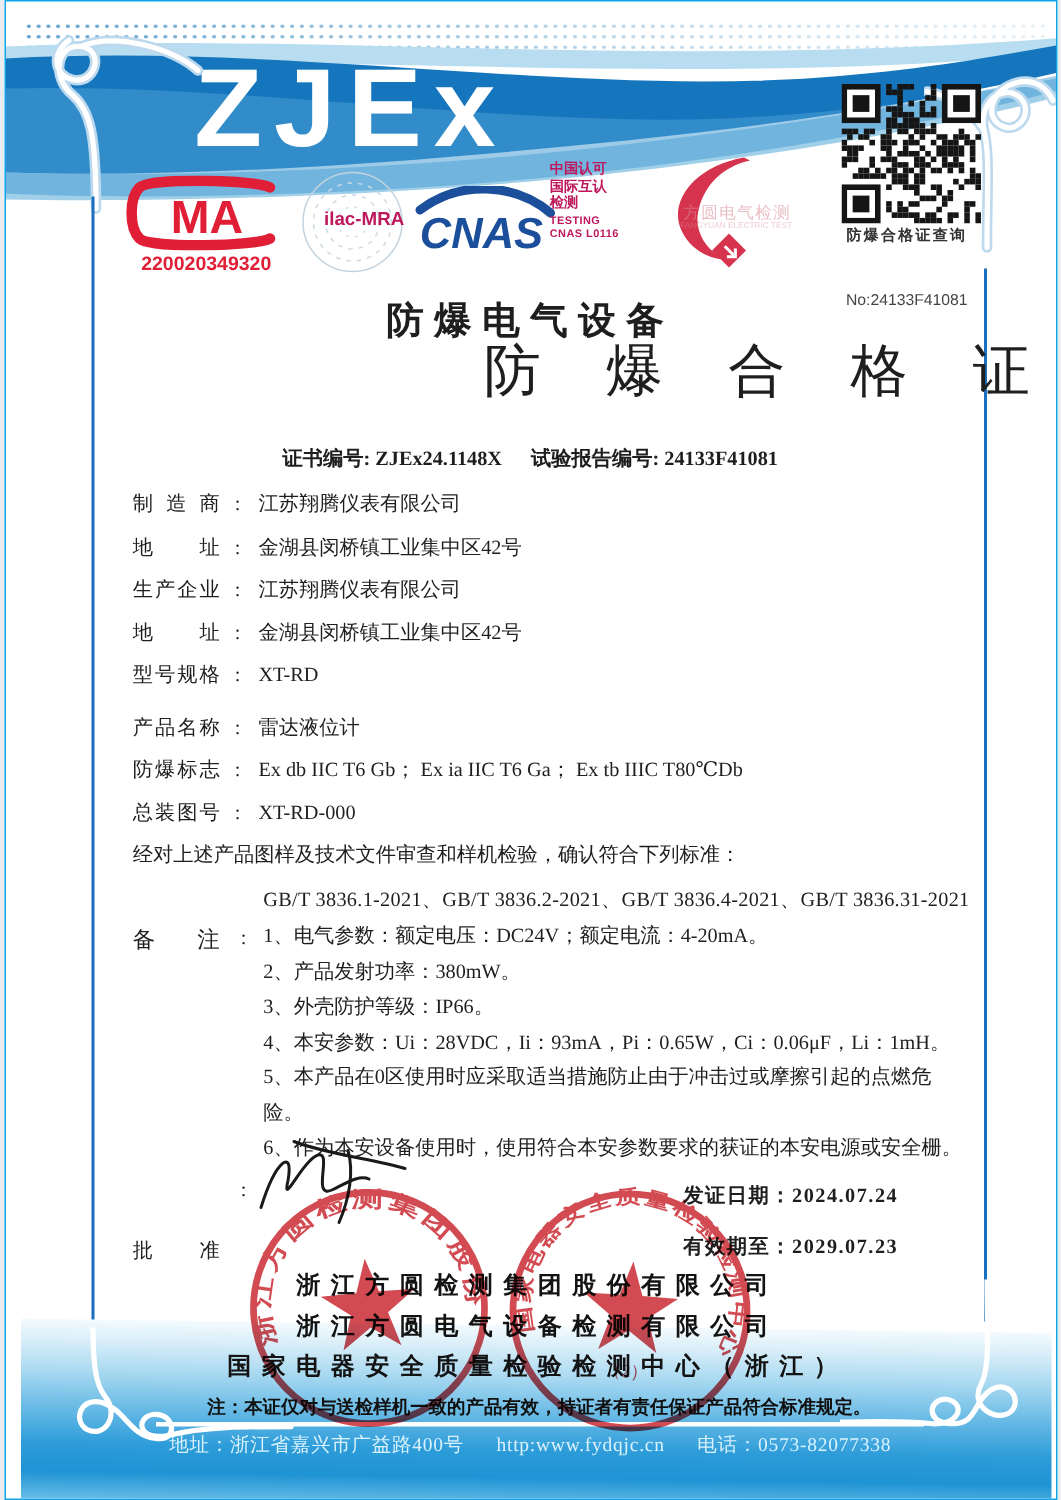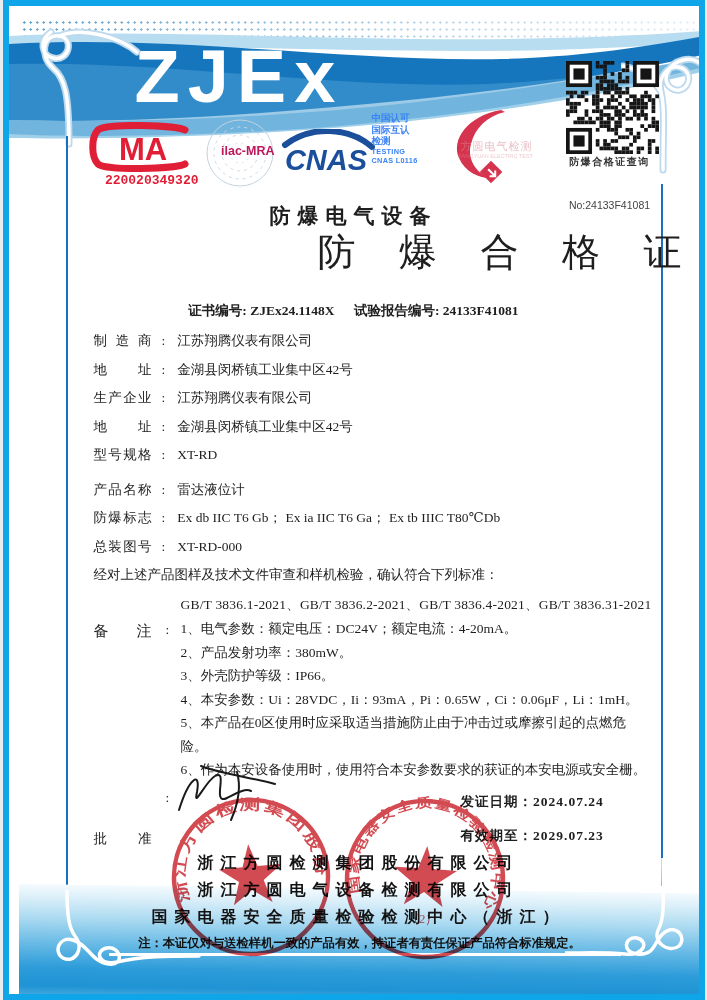--- a/index.html
+++ b/index.html
@@ -1,44 +1,44 @@
 <!DOCTYPE html>
 <html><head>
 <meta charset="utf-8">
 <style>
   html,body{margin:0;padding:0;background:#e9edf0;}
   .page{position:relative;width:702px;height:1000px;background:#fff;overflow:hidden;
         font-family:"Liberation Serif","DejaVu Serif",serif;color:#1e1e1e;
-        border:6px solid #0ea5e9;box-sizing:border-box;margin:0 auto;}
+        border:1px solid #0ea5e9;box-sizing:border-box;margin:0 auto;}
   .abs{position:absolute;}
   
   .dots{top:13px;left:12px;width:683px;height:30px;
         background-image:linear-gradient(to right, rgba(255,255,255,0) 0%, rgba(255,255,255,.55) 55%, rgba(255,255,255,.85) 100%),
                          radial-gradient(circle,#5e9fcc 1.1px, transparent 1.35px);
         background-size:100% 100%,6.5px 7px;}
   .zjex{left:126px;top:34px;font-family:"Liberation Sans",sans-serif;font-weight:800;
         font-size:74px;letter-spacing:8px;color:#fff;line-height:1;}
   .sideline{width:2px;background:#1b6fbe;}
   
-  .cma-code{left:78px;top:167px;width:112px;text-align:right;color:#e01f36;
-            font-family:Liberation Mono, monospace;font-weight:700;font-size:13px;}
+  .cma-code{left:78px;top:167px;width:112px;text-align:center;color:#e01f36;
+            font-family:Liberation Sans, sans-serif;font-weight:700;font-size:13px;}
   .ilac-wrap{left:196px;top:112px;width:70px;height:70px;}
   .ilac-txt{left:196px;top:138px;width:70px;text-align:right;color:#be185d;
             font-family:"Liberation Sans",sans-serif;font-weight:700;font-size:12.5px;}
-  .cnas-side{left:363px;top:106px;width:70px;font-family:"Liberation Sans",sans-serif;color:#3b82f6;}
+  .cnas-side{left:363px;top:106px;width:70px;font-family:"Liberation Sans",sans-serif;color:#be185d;}
   .cnas-side .l{font-size:9.5px;font-weight:700;line-height:11.5px;}
   .cnas-side .s{font-size:7.3px;font-weight:700;line-height:9px;letter-spacing:.3px;}
   .fy-txt{left:452px;top:133px;color:#d98a97;opacity:.55;font-size:11px;letter-spacing:1px;}
   .fy-sub{left:450px;top:147px;color:#d98a97;opacity:.45;font-size:5.5px;font-family:"Liberation Sans",sans-serif;}
   .qr-cap{left:545px;top:149px;width:112px;text-align:center;font-size:10px;font-weight:700;
           letter-spacing:1.5px;color:#333;}
   .qr-no{left:545px;top:164px;width:112px;text-align:center;font-size:10.5px;color:#444;
          font-family:"Liberation Sans",sans-serif;margin-top:29px;}
   
-  .t-super{left:0;right:0;top:196px;text-align:center;font-size:21px;font-weight:700;letter-spacing:7px;}
+  .t-super{left:0;right:0;top:196px;text-align:center;font-size:25px;font-weight:700;letter-spacing:7px;}
   .t-main{left:0;right:0;top:221px;text-align:right;font-size:38px;font-weight:400;letter-spacing:17px;}
   .t-cert{left:0;right:0;top:296px;text-align:center;font-size:13.5px;font-weight:700;}
   .t-cert span{margin:0 8px;}
   
   .fields{left:85px;top:327px;width:555px;}
   .frow{margin-bottom:12px;font-size:13.5px;line-height:16.5px;white-space:nowrap;}
   .frow.gap{margin-top:18px;}
   .flabel{display:inline-block;width:58px;text-align:justify;text-align-last:justify;vertical-align:top;}
   .fcolon{display:inline-block;margin:0 12px 0 10px;}
   .statement{left:85px;top:560px;font-size:13.5px;}
@@ -442,20 +442,25 @@
         <path id="arcR" d="M 23,104 A 67,67 0 1 1 149,104" fill="none"></path>
       </defs>
     <text font-size="13" font-weight="700" fill="#cc2b33" letter-spacing="1">
       <textPath href="#arcR" startOffset="0" textLength="340" lengthAdjust="spacingAndGlyphs">国家电器安全质量检验检测中心（浙江）</textPath>
     </text>
     <text x="86" y="130" text-anchor="middle" font-size="12" fill="#cc2b33">（2）</text>
   </svg>
 
   <div class="abs note">注：本证仅对与送检样机一致的产品有效，持证者有责任保证产品符合标准规定。</div>
   <div class="abs whiterule"></div>
+  <div class="abs footer">
+    <span>地址：浙江省嘉兴市广益路400号</span>
+    <span>http:www.fydqjc.cn</span>
+    <span>电话：0573-82077338</span>
+  </div>
 
   <svg class="abs" style="left:42px;top:884px;z-index:5;" width="150" height="95" viewBox="0 0 150 95">
     <g fill="none" stroke="#fff" stroke-width="3.5" stroke-linecap="round">
       <path d="M16,0 C16,26 18,38 24,46 C34,58 24,74 12,68 C2,62 8,46 22,50 C38,55 40,72 58,74 C74,76 70,56 56,58 C44,60 46,76 66,72 C90,66 118,66 148,66"></path>
     </g>
   </svg>
   <svg class="abs" style="left:556px;top:852px;z-index:5;" width="125" height="120" viewBox="0 0 125 120">
     <g fill="none" stroke="#fff" stroke-width="3.5" stroke-linecap="round">
       <path d="M98,0 C98,40 100,58 94,70 C86,84 104,96 114,88 C122,80 112,66 100,74 C88,82 92,98 72,96 C56,94 60,78 72,80 C84,83 80,98 60,96 C40,94 20,95 0,95"></path>
     </g>

